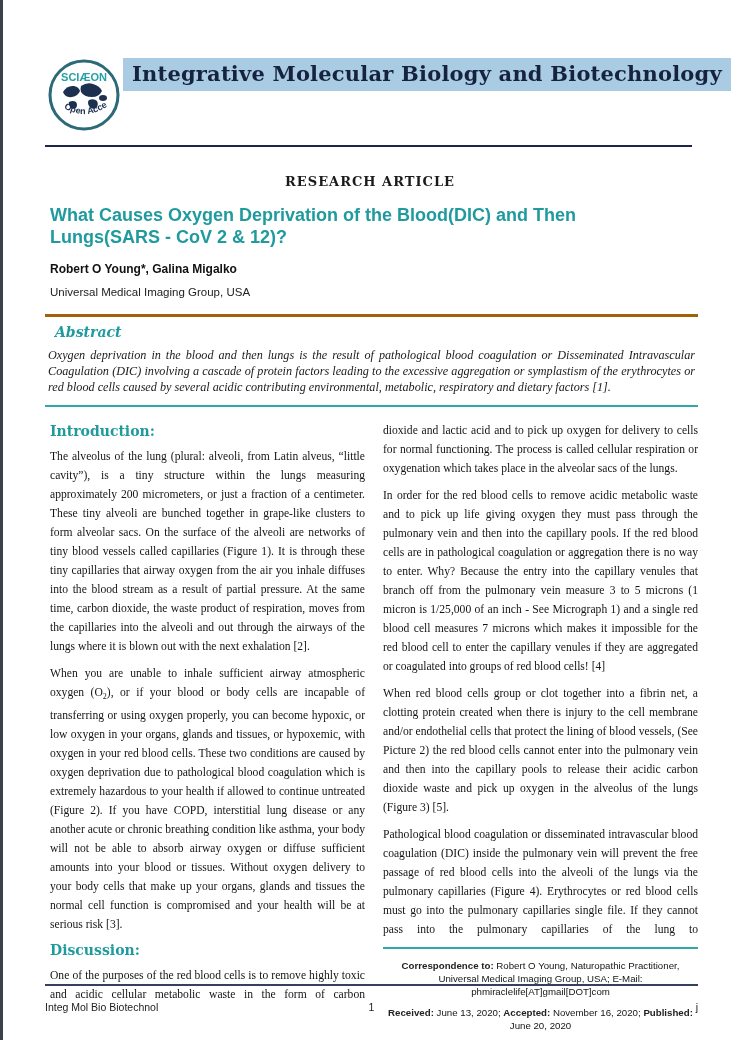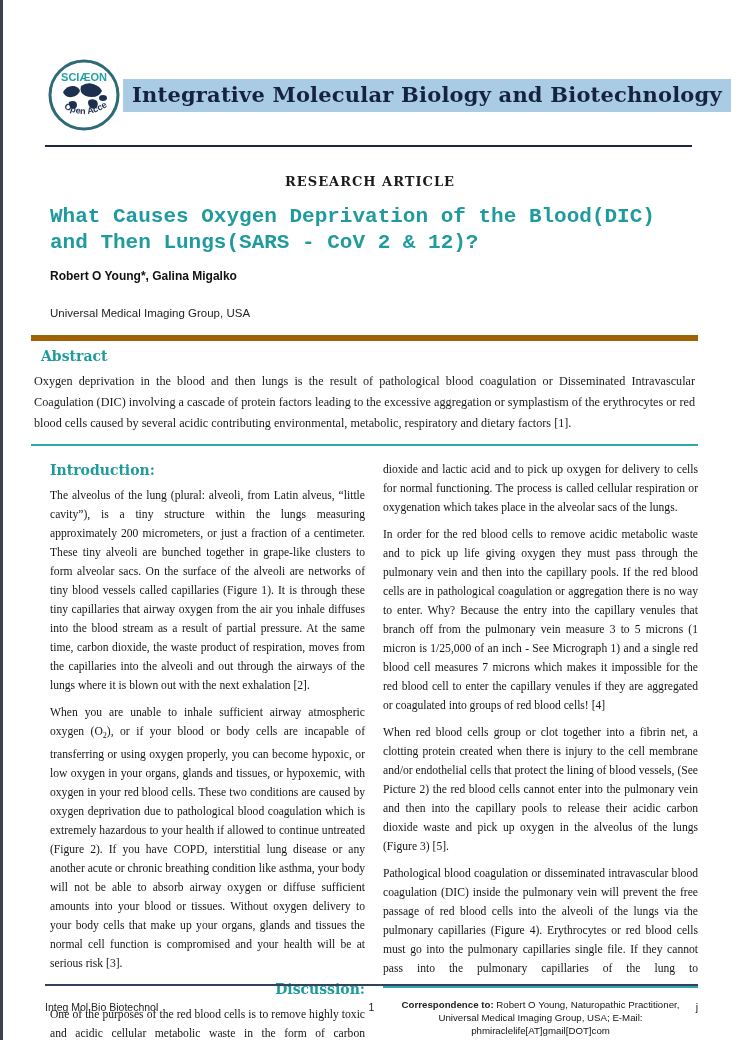--- a/index.html
+++ b/index.html
@@ -15,21 +15,21 @@
   }
   .scan-edge {
     position: absolute;
     left: 0; top: 0; bottom: 0;
     width: 3px;
     background: #3c3f4c;
   }
   
   .header {
     display: flex;
-    align-items: center;
+    align-items: flex-start;
     padding: 58px 40px 0 47px;
   }
   .logo { width: 74px; height: 74px; flex: 0 0 auto; }
   .banner {
     margin-left: 2px;
     background: #a9cbe3;
     padding: 3px 9px 5px 9px;
     font-family: "DejaVu Serif", serif;
     font-weight: bold;
     font-size: 21px;
@@ -46,73 +46,74 @@
     margin: 27px 50px 0 50px;
     font-family: "DejaVu Serif", serif;
     font-weight: bold;
     font-size: 13px;
     letter-spacing: 1px;
     color: #1a1a1a;
     text-align: center;
   }
   .title {
     margin: 15px 50px 0 50px;
-    font-family: Liberation Mono, monospace;
-    font-weight: bold;
-    font-size: 21px;
+    font-family: Liberation Sans, sans-serif;
+    font-weight: bold;
+    font-size: 18px;
     line-height: 1.24;
     color: #1f9b9e;
     max-width: 640px;
   }
   .authors {
     margin: 13px 50px 0 50px;
     font-family: "Liberation Sans", sans-serif;
     font-weight: bold;
     font-size: 12px;
     color: #111;
   }
   .affiliation {
-    margin: 24px 50px 0 50px;
+    margin: 10px 50px 0 50px;
     font-family: "Liberation Sans", sans-serif;
     font-size: 11.5px;
     color: #222;
   }
   
   .abstract {
-    margin: 16px 42px 0 31px;
-    border-top: 6px solid #a16207;
+    margin: 16px 42px 0 45px;
+    border-top: 3px solid #a16207;
     border-bottom: 2px solid #2fa8ad;
     padding: 6px 3px 10px 3px;
+    font-style: italic;
   }
   .abstract h2 {
     font-family: "DejaVu Serif", serif;
     font-size: 14px;
     color: #1f9b9e;
     margin: 1px 0 7px 7px;
   }
   .abstract p {
     font-size: 12.2px;
-    line-height: 21px;
+    line-height: 16px;
     text-align: justify;
     color: #1a1a1a;
   }
   
   .columns {
     display: flex;
     gap: 18px;
     margin: 14px 42px 0 50px;
   }
   .col { width: calc(50% - 9px); }
   .col h3 {
     font-family: "DejaVu Serif", serif;
     font-size: 14px;
     color: #1f9b9e;
     margin: 2px 0 8px 0;
   }
-  .col h3.later { margin-top: 2px; text-align: right; }
+  .col h3.later { margin-top: 2px; }
   .col p {
     font-size: 11.6px;
     line-height: 19px;
     text-align: justify;
     margin-bottom: 8px;
     color: #141414;
   }
   .col p.cont { text-align-last: justify; }
   .col p.q { font-weight: bold; margin-bottom: 7px; }
   sub { font-size: 8px; }

